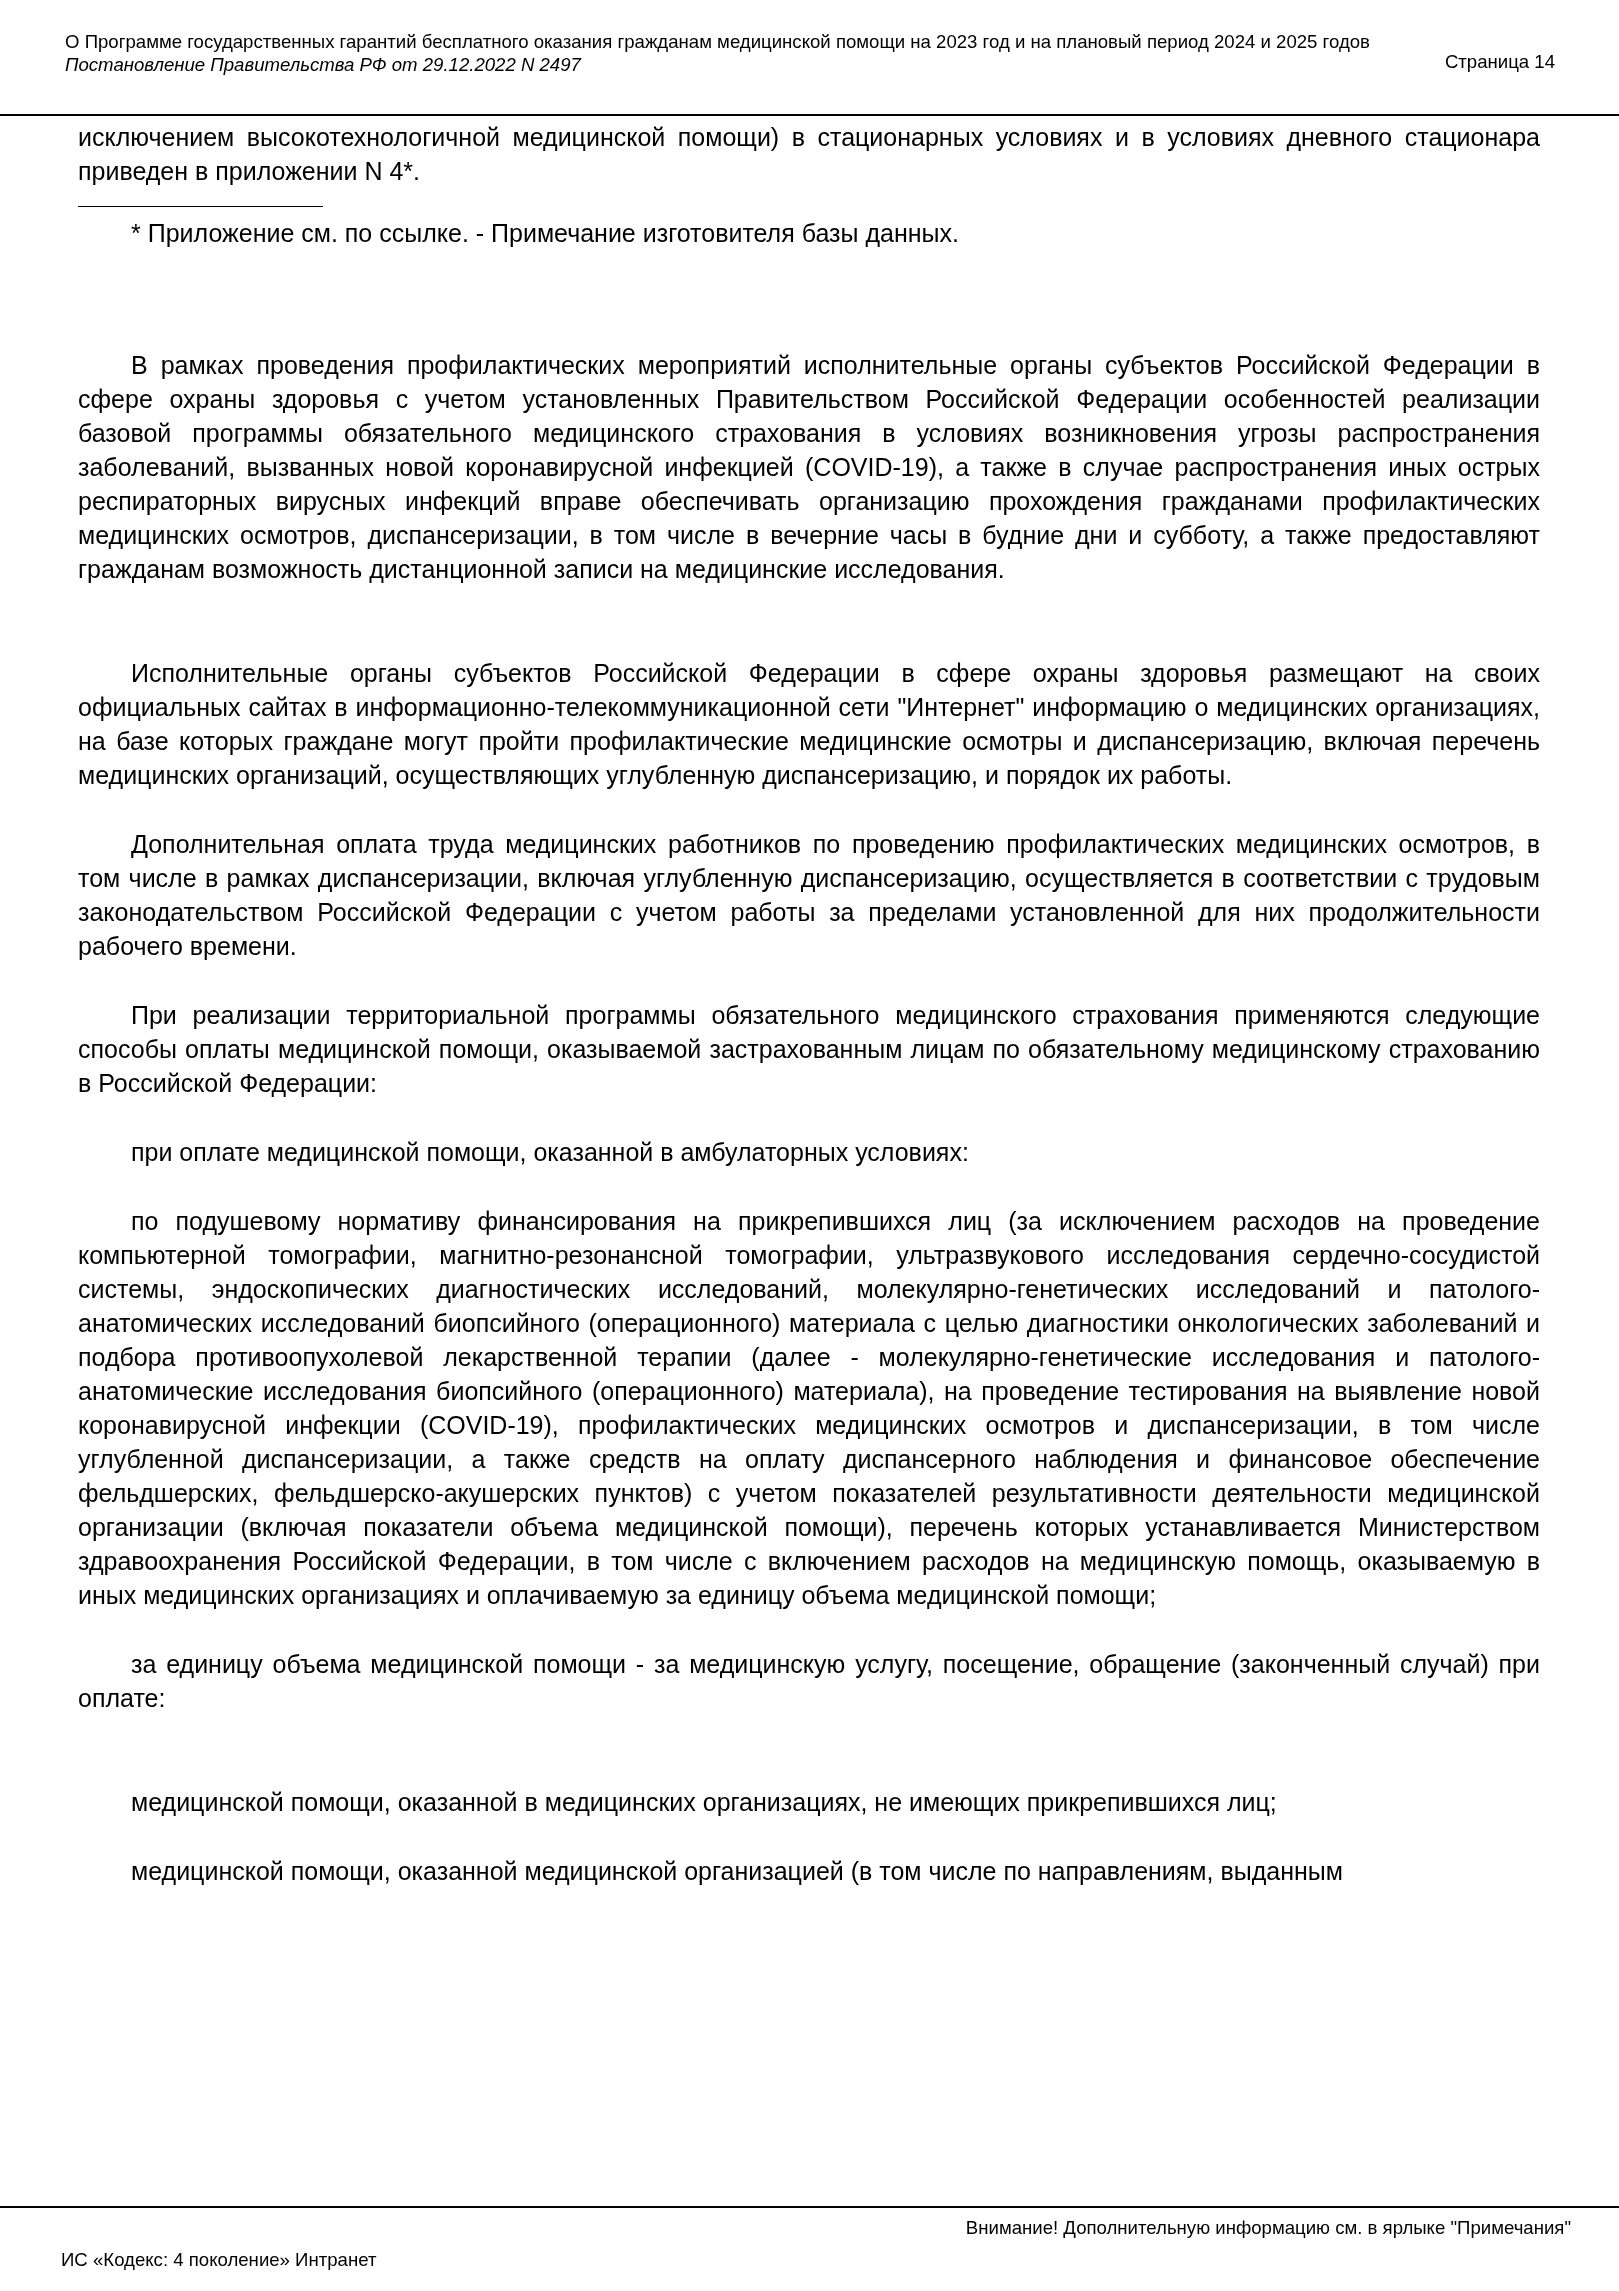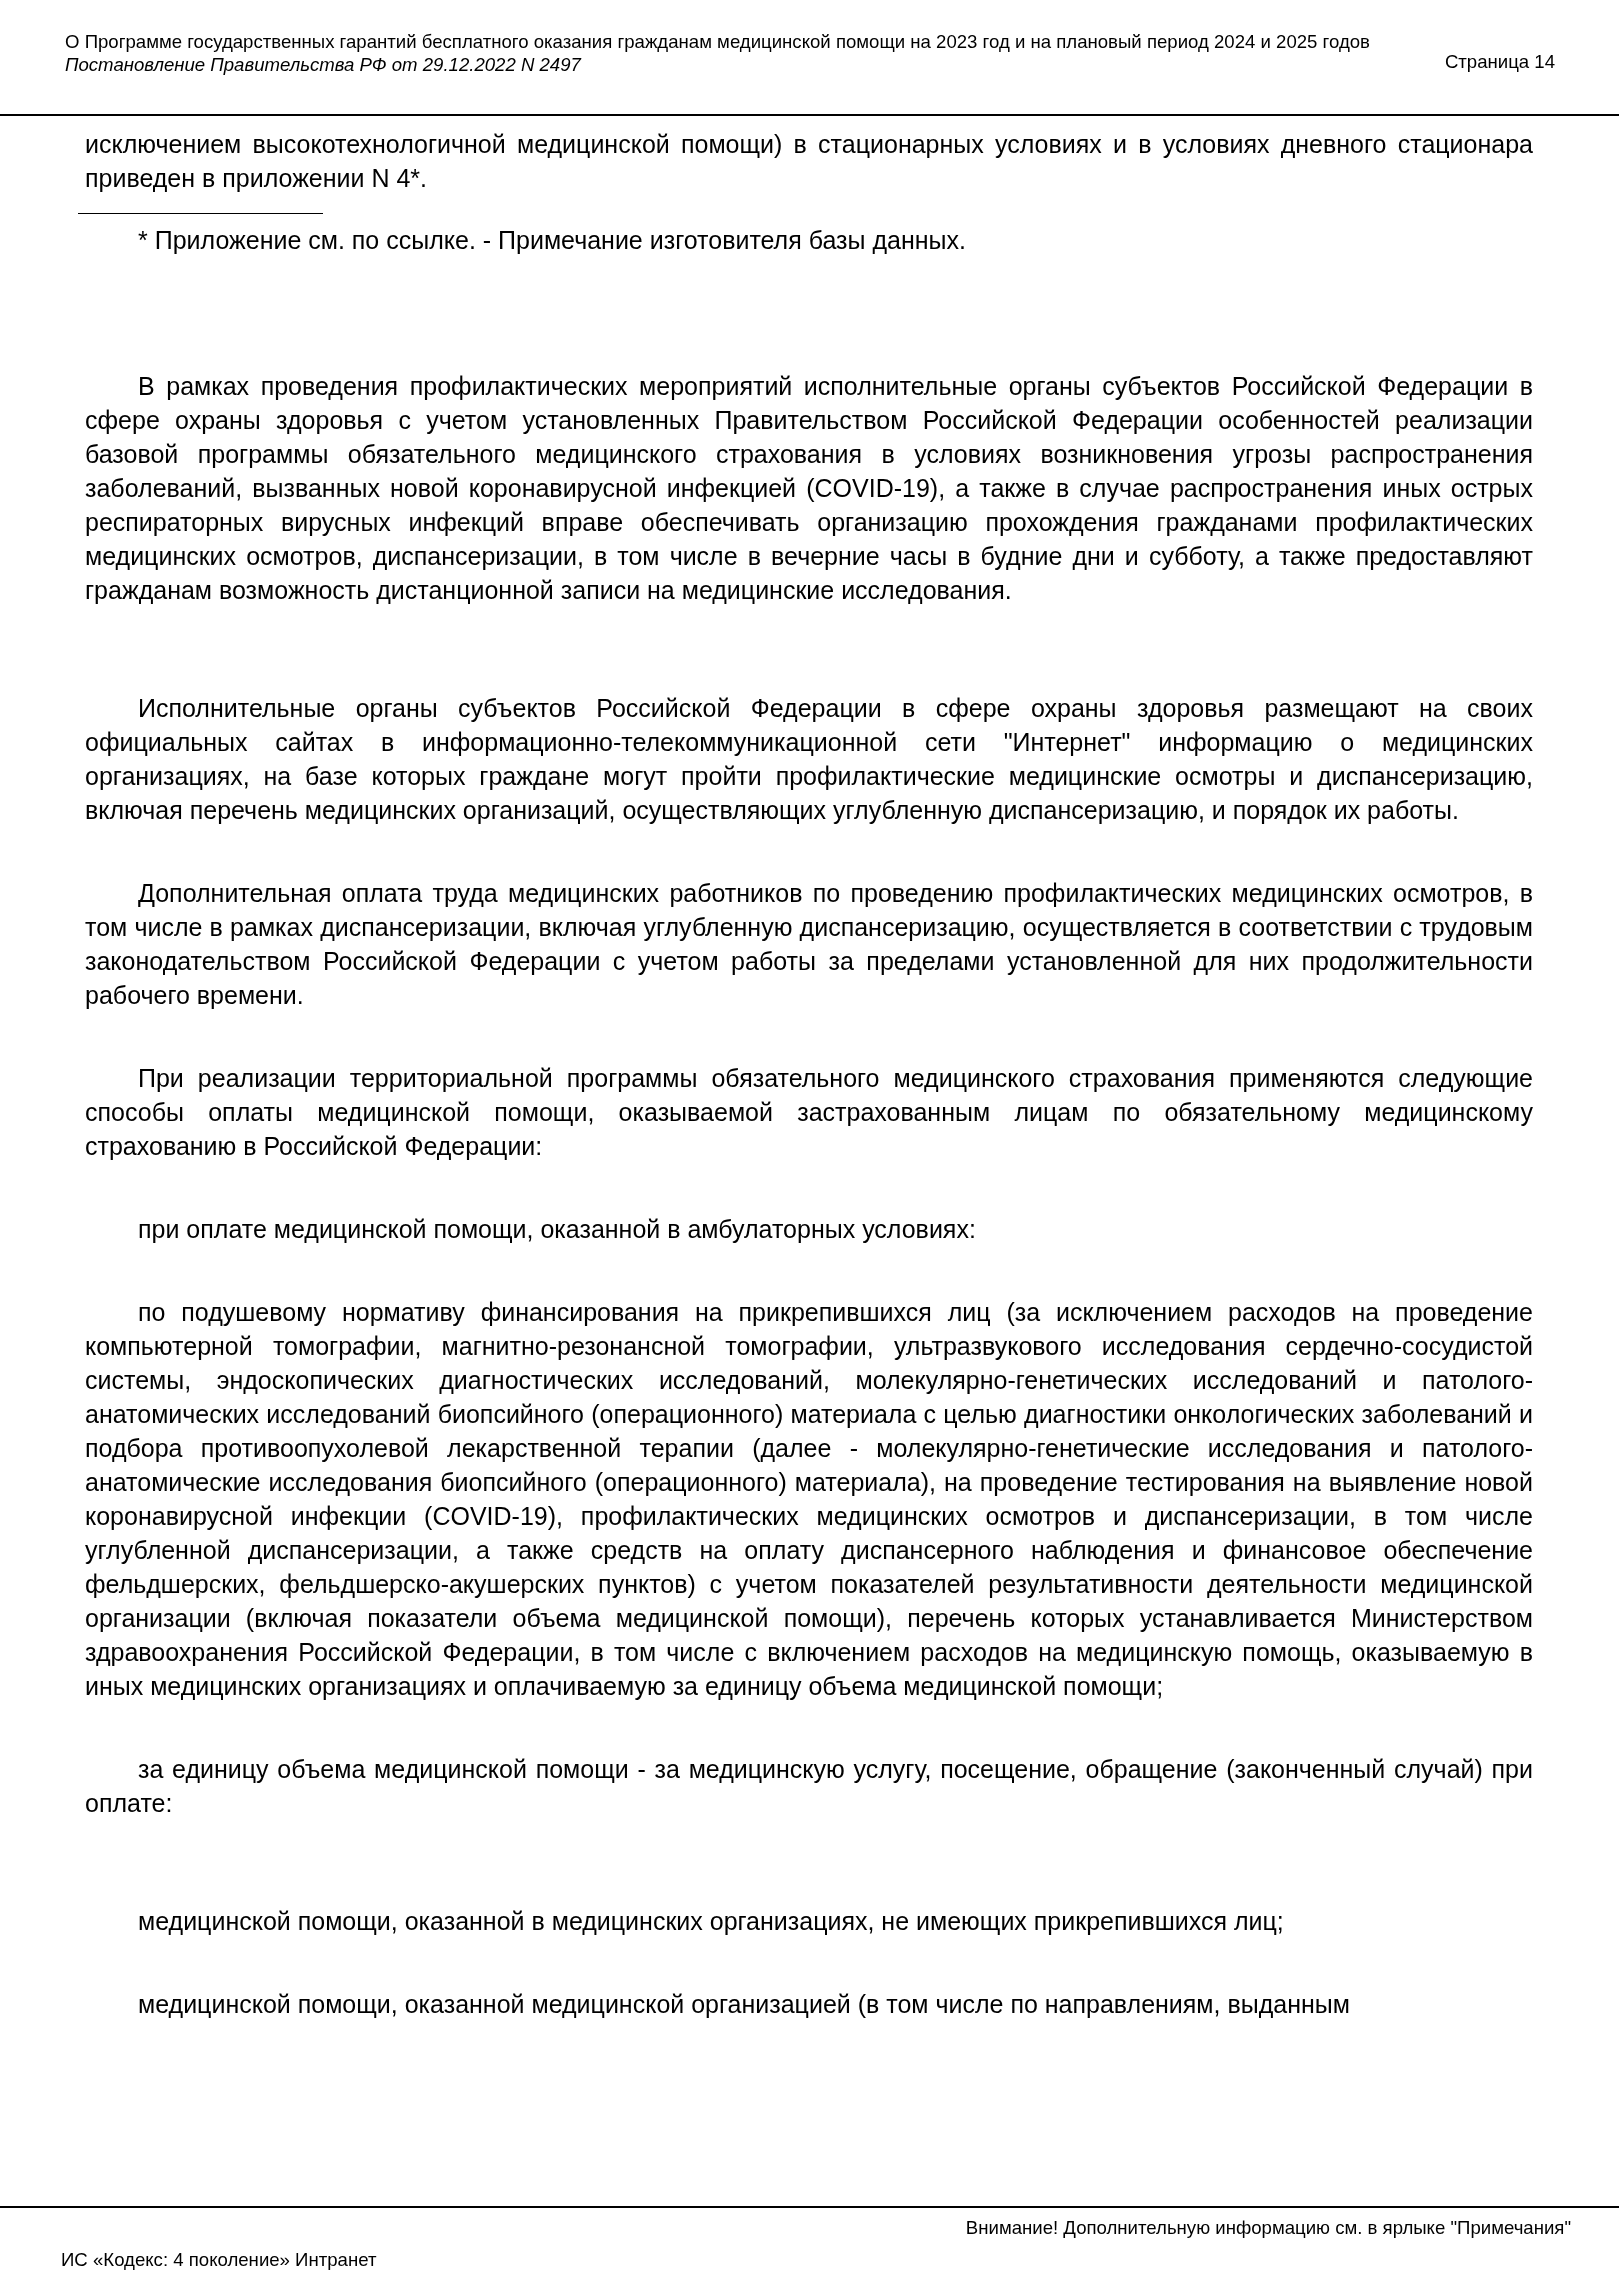--- a/index.html
+++ b/index.html
@@ -10,21 +10,21 @@
   .header { position: absolute; left: 65px; top: 31px; width: 1490px; font-size: 18.6px; line-height: 22.5px; }
   .header .title { width: 1313px; }
   .header .decree { font-style: italic; }
   .header .page-num { position: absolute; right: 0; top: 12px; margin-top: 8px; }
   .rule-top { position: absolute; left: 0; right: 0; top: 114px; height: 2px; background: #000; }
   .rule-bottom { position: absolute; left: 0; right: 0; top: 2206px; height: 2px; background: #000; }
   .content {
     position: absolute; left: 78px; top: 120px; width: 1462px;
     font-size: 25px; line-height: 34px; text-align: justify;
   }
-  .content p { margin: 7px; text-indent: 53px; }
+  .content p { margin: 0; text-indent: 53px; }
   .content p.no-indent { text-indent: 0; }
   .content .gap { height: 35px; }
   .content .gap-big { height: 98px; }
   .fn-line { width: 245px; border-top: 1px solid #000; margin-top: 17.6px; margin-bottom: 9.8px; }
   .footer-note { position: absolute; right: 48px; top: 2217px; font-size: 18.6px; }
   .footer-sys { position: absolute; left: 61px; top: 2249px; font-size: 18.6px; }
 </style>
 </head>
 <body>
 

